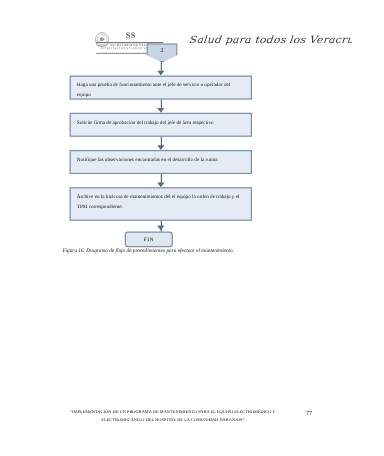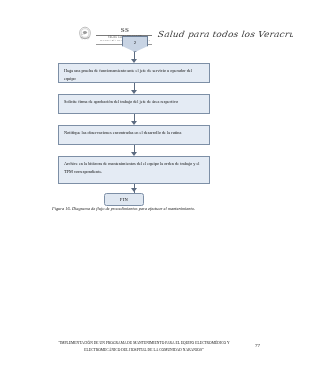--- a/index.html
+++ b/index.html
@@ -34,21 +34,21 @@
   .crest {
     position: absolute;
     left: 78px;
     top: 13px;
     width: 14px;
     height: 17px;
     opacity: 0.75;
   }
   .logo-block {
     position: absolute;
-    left: 96px;
+    left: 80px;
     top: 14px;
     width: 58px;
     text-align: center;
     line-height: 1;
   }
   .logo-ss {
     font-family: "Liberation Serif", serif;
     font-size: 7px;
     letter-spacing: 0.4px;
     color: #555;

